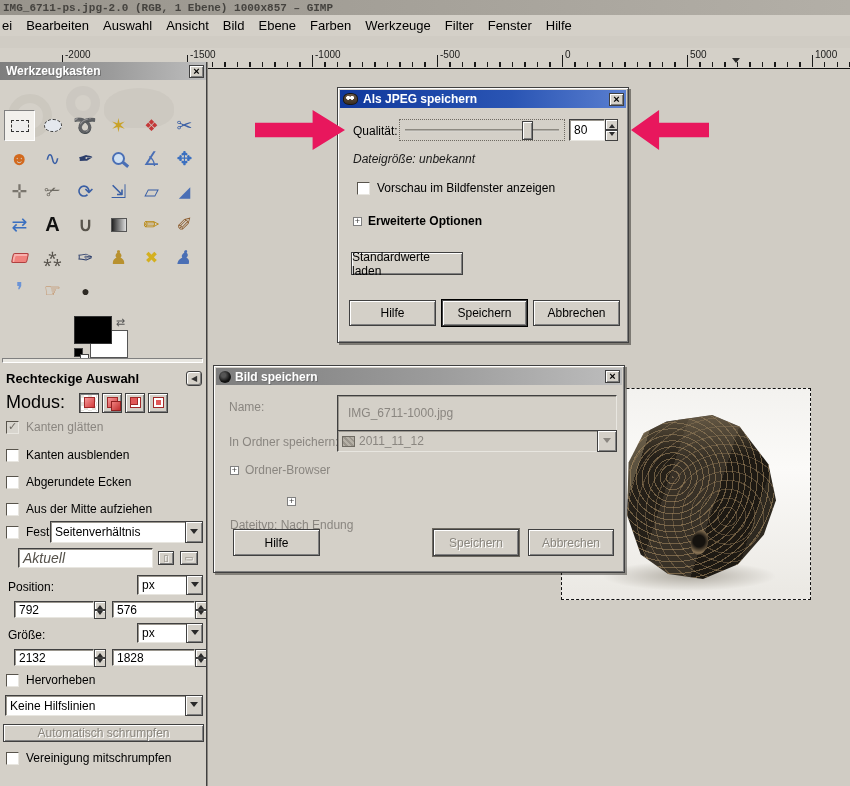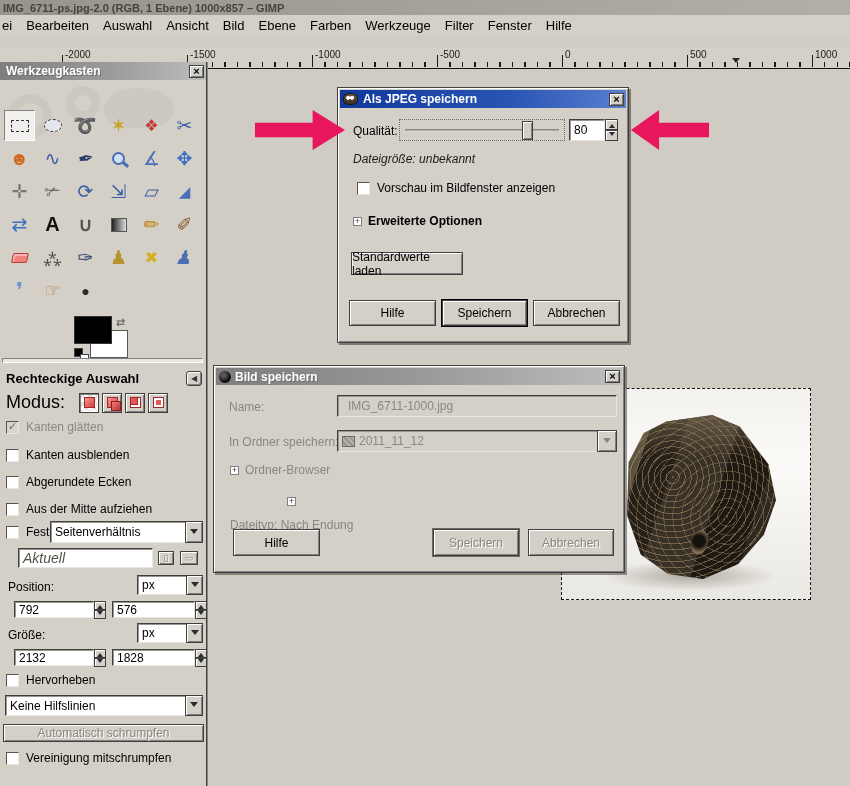--- a/index.html
+++ b/index.html
@@ -117,21 +117,21 @@
                 background:repeating-linear-gradient(45deg,#b5b0a6 0 2px,#9a958c 2px 4px); }
 
   .swapicon::before { content:"⇄"; font-size:11px; color:#555; }
   .leftarrbtn::before { content:"◀"; font-size:8px; color:#333; }
 </style>
 </head>
 <body>
 
 <div class="screen">
 
-  <div class="abs" style="left:0;top:0;width:850px;height:15px;background:linear-gradient(90deg,#98948c,#b3afa7);display:flex;align-items:center;">
+  <div class="abs" style="left:0;top:0;width:850px;height:15px;background:linear-gradient(90deg,#98948c,#b3afa7);display:flex;align-items:center;font-family:Liberation Mono, monospace;">
     <span style="font-size:11px;font-weight:bold;color:#45433f;padding-left:3px;white-space:nowrap;">IMG_6711-ps.jpg-2.0 (RGB, 1 Ebene) 1000x857 – GIMP</span>
   </div>
 
   <div class="abs" style="left:0;top:15px;width:850px;height:21px;background:#d4d0c8;display:flex;align-items:center;">
     <span class="menuitem" style="padding-left:2px">ei</span>
     <span class="menuitem">Bearbeiten</span>
     <span class="menuitem">Auswahl</span>
     <span class="menuitem">Ansicht</span>
     <span class="menuitem">Bild</span>
     <span class="menuitem">Ebene</span>
@@ -417,21 +417,21 @@
   <div class="abs raised" style="left:213px;top:365px;width:412px;height:208px;z-index:5;box-shadow:2px 2px 0 rgba(40,38,34,.45), inset 1px 1px 0 #fff, inset -1px -1px 0 #808080;">
     <div class="titlebar-inactive" style="height:17px;margin:2px;padding:0 2px 0 3px;justify-content:space-between;">
       <span style="display:flex;align-items:center;gap:4px;">
         <span class="blobicon"></span>
         <span style="text-shadow:1px 1px 0 #6e6e6e;">Bild speichern</span>
       </span>
       <span class="closebtn"></span>
     </div>
 
     <span class="abs" style="left:15px;top:34px;font-size:12px;color:#8a8680;">Name:</span>
-    <div class="abs entry disabled" style="left:123px;top:29px;width:280px;height:22px;padding-left:10px;">IMG_6711-1000.jpg</div>
+    <div class="abs entry disabled" style="left:123px;top:29px;width:280px;height:36px;padding-left:10px;">IMG_6711-1000.jpg</div>
 
     <span class="abs" style="left:15px;top:69px;font-size:12px;color:#8a8680;">In Ordner speichern:</span>
     <div class="abs" style="left:123px;top:64px;width:280px;height:22px;display:flex;">
       <div class="entry disabled" style="flex:1;border-right:none;gap:4px;">
         <span class="foldericon"></span>
         <span>2011_11_12</span>
       </div>
       <div class="btn disabled" style="width:20px;">
           <div class="downtri" style="margin-top:2px;border-top-color:#8a8680;"></div>
         </div>

